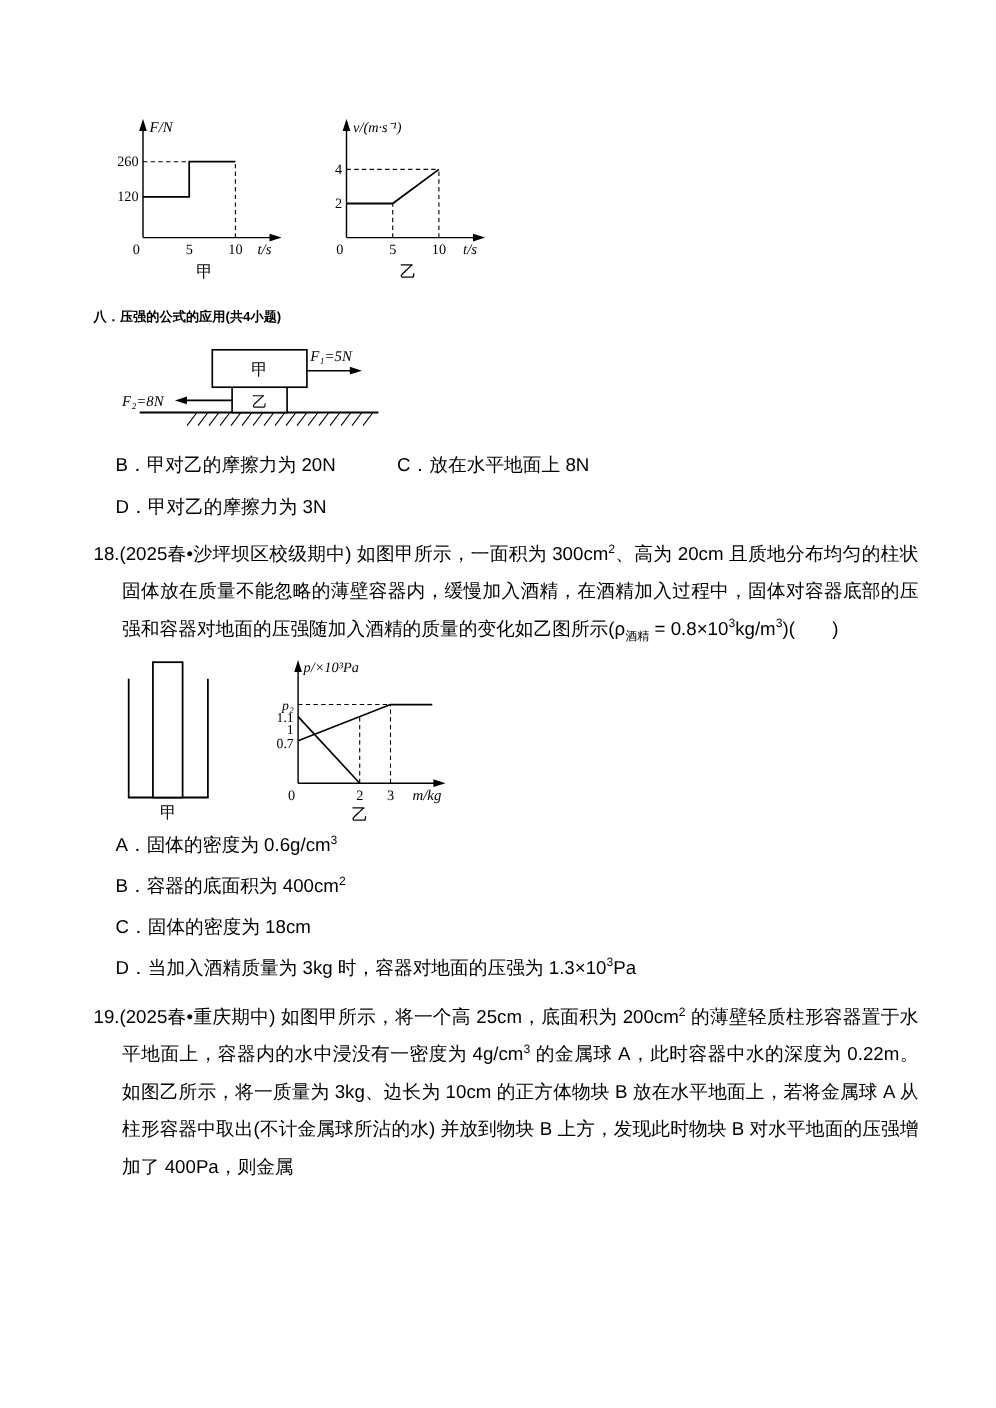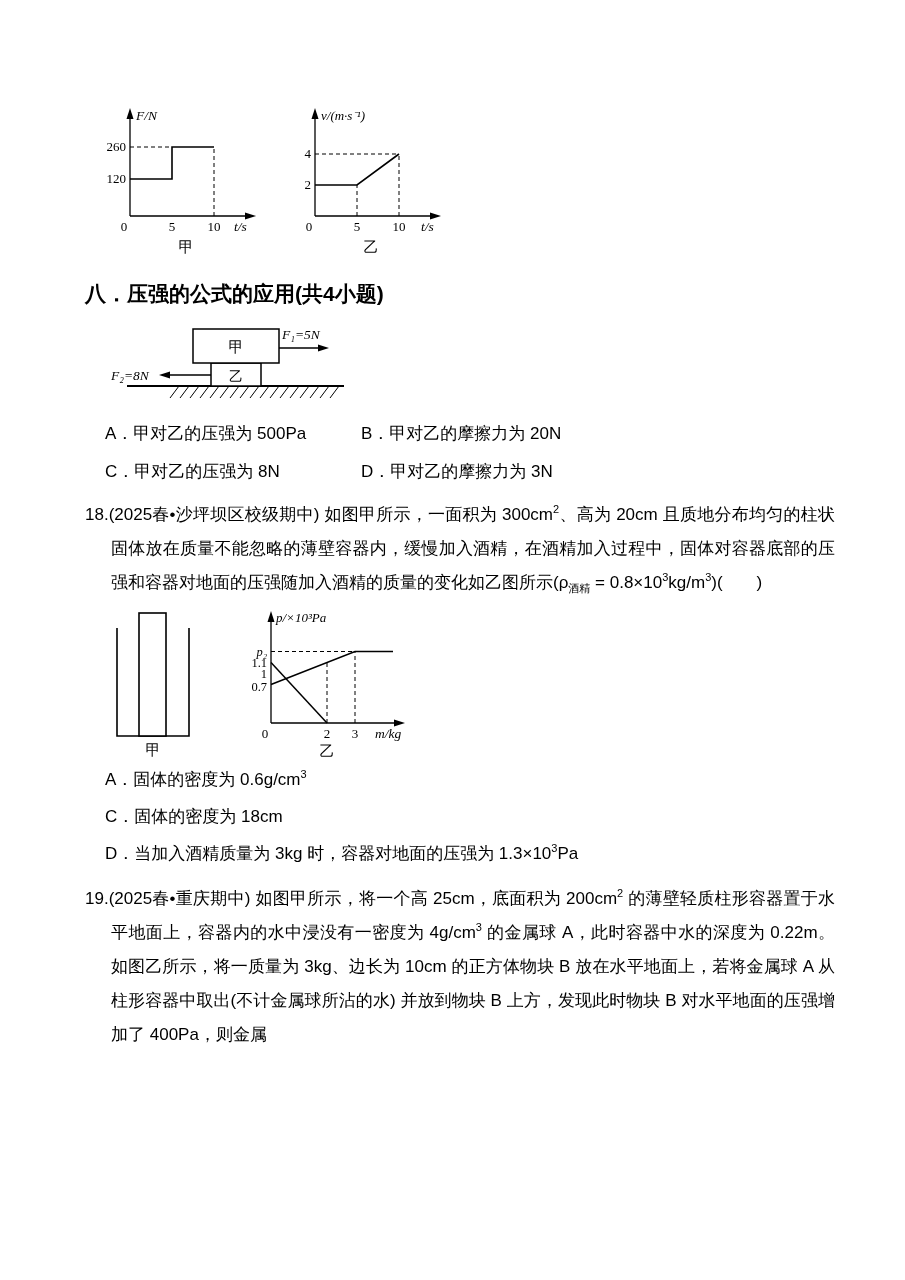--- a/index.html
+++ b/index.html
@@ -4,21 +4,21 @@
 <style>
   * { margin:0; padding:0; box-sizing:border-box; }
   html,body { background:#ffffff; }
   .page {
     position:relative; width:905px; height:1128px; margin:0 auto;
     background:#ffffff; color:#000; overflow:hidden;
     font-family:"Liberation Sans", sans-serif;
   }
   .graphs-row { position:absolute; left:98px; top:104px; display:flex; gap:18px; }
   .content { position:absolute; left:85px; top:280px; width:750px; }
-  .section-title { font-size:21px; font-weight:700; margin-bottom:14px; }
+  .section-title { font-size:12px; font-weight:700; margin-bottom:14px; }
   .question { font-size:17px; line-height:34px; text-align:justify; margin-bottom:10px; }
   .qtext { padding-left:26px; text-indent:-26px; }
   sup { font-size:11px; line-height:0; }
   sub { font-size:11px; line-height:0; }
   .fig17 { margin:6px 0 2px 14px; }
   .options-grid {
     display:grid; grid-template-columns:256px 300px;
     margin:4px 0 6px 20px; row-gap:6px; font-size:17px; line-height:32px;
   }
   .options-list { margin:4px 0 4px 20px; font-size:17px; line-height:36px; }
@@ -118,23 +118,22 @@
           <polygon points="230,26 219,22.5 219,29.5" fill="#000"></polygon>
           <text class="axis-label" x="183" y="17" font-size="13.5">F₁=5N</text>
 
           <line x1="112" y1="53" x2="68" y2="53" stroke="#000" stroke-width="1.5"></line>
           <polygon points="60,53 71,49.5 71,56.5" fill="#000"></polygon>
           <text class="axis-label" x="12" y="58" font-size="13.5">F₂=8N</text>
         </svg>
       </div>
 
       <div class="options-grid">
-        <div>A．甲对乙的压强为 500Pa</div>
         <div>B．甲对乙的摩擦力为 20N</div>
-        <div>C．甲对乙的压强为 8N</div>
+        <div>C．放在水平地面上 8N</div>
         <div>D．甲对乙的摩擦力为 3N</div>
       </div>
     </div>
 
     <div class="question">
       <div class="qtext">18.(2025春•沙坪坝区校级期中) 如图甲所示，一面积为 300cm<sup>2</sup>、高为 20cm 且质地分布均匀的柱状固体放在质量不能忽略的薄壁容器内，缓慢加入酒精，在酒精加入过程中，固体对容器底部的压强和容器对地面的压强随加入酒精的质量的变化如乙图所示(ρ<sub>酒精</sub> = 0.8×10<sup>3</sup>kg/m<sup>3</sup>)(　　)</div>
 
       <div class="fig18-row">
         <svg width="100" height="150" viewBox="0 0 100 150">
           <polyline points="14,20 14,128 86,128 86,20" fill="none" stroke="#000" stroke-width="1.6"></polyline>
@@ -162,20 +161,21 @@
           <text x="36" y="130" font-size="13" text-anchor="middle">0</text>
           <text x="98" y="130" font-size="13" text-anchor="middle">2</text>
           <text x="126" y="130" font-size="13" text-anchor="middle">3</text>
           <text class="axis-label" x="146" y="130" font-size="13.5">m/kg</text>
           <text x="98" y="148" font-size="15" text-anchor="middle">乙</text>
         </svg>
       </div>
 
       <div class="options-list">
         <div>A．固体的密度为 0.6g/cm<sup>3</sup></div>
+        <div>B．容器的底面积为 400cm<sup>2</sup></div>
         <div>C．固体的密度为 18cm</div>
         <div>D．当加入酒精质量为 3kg 时，容器对地面的压强为 1.3×10<sup>3</sup>Pa</div>
       </div>
     </div>
 
     <div class="question">
       <div class="qtext">19.(2025春•重庆期中) 如图甲所示，将一个高 25cm，底面积为 200cm<sup>2</sup> 的薄壁轻质柱形容器置于水平地面上，容器内的水中浸没有一密度为 4g/cm<sup>3</sup> 的金属球 A，此时容器中水的深度为 0.22m。如图乙所示，将一质量为 3kg、边长为 10cm 的正方体物块 B 放在水平地面上，若将金属球 A 从柱形容器中取出(不计金属球所沾的水) 并放到物块 B 上方，发现此时物块 B 对水平地面的压强增加了 400Pa，则金属</div>
     </div>
 
   </div>

